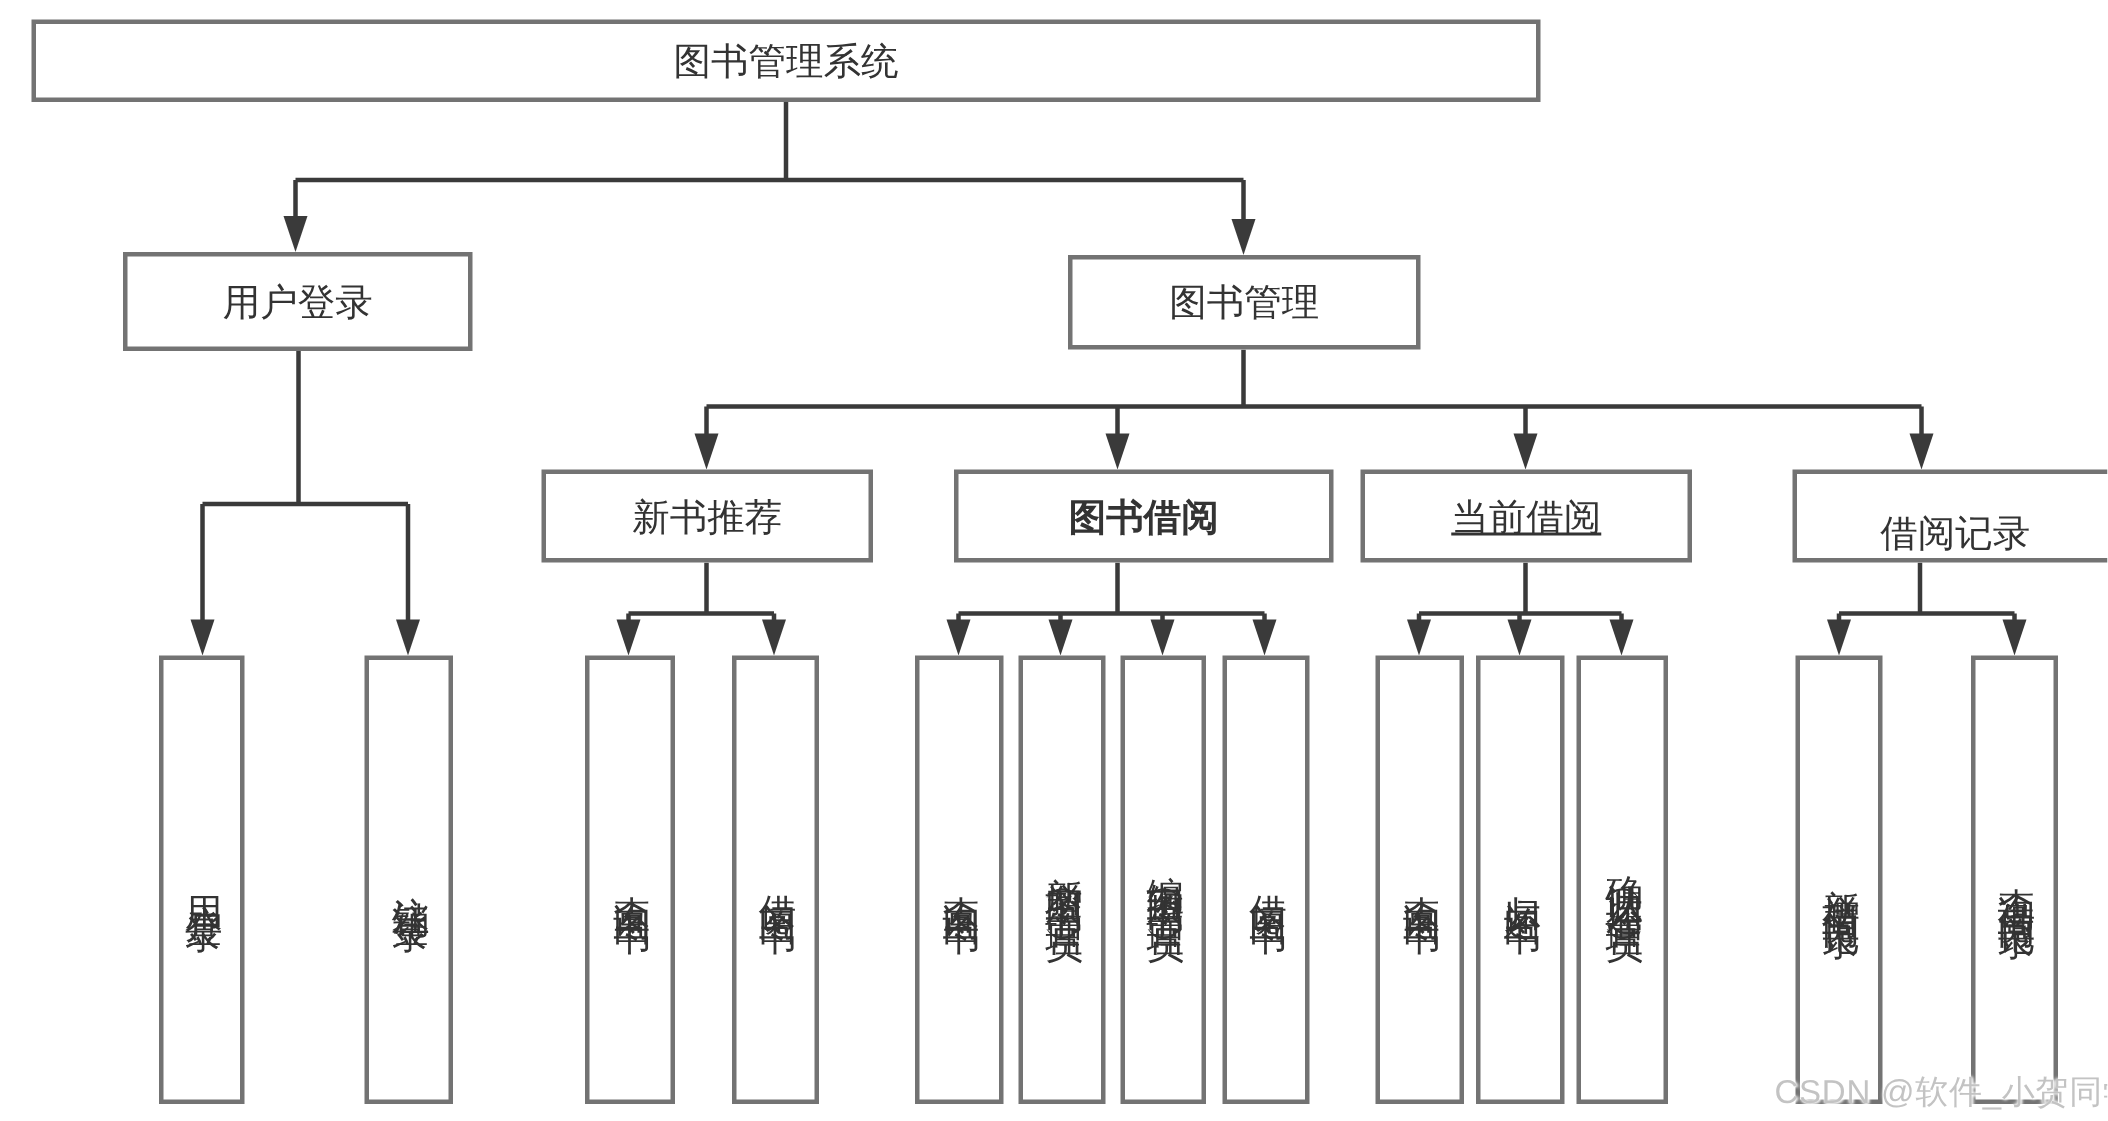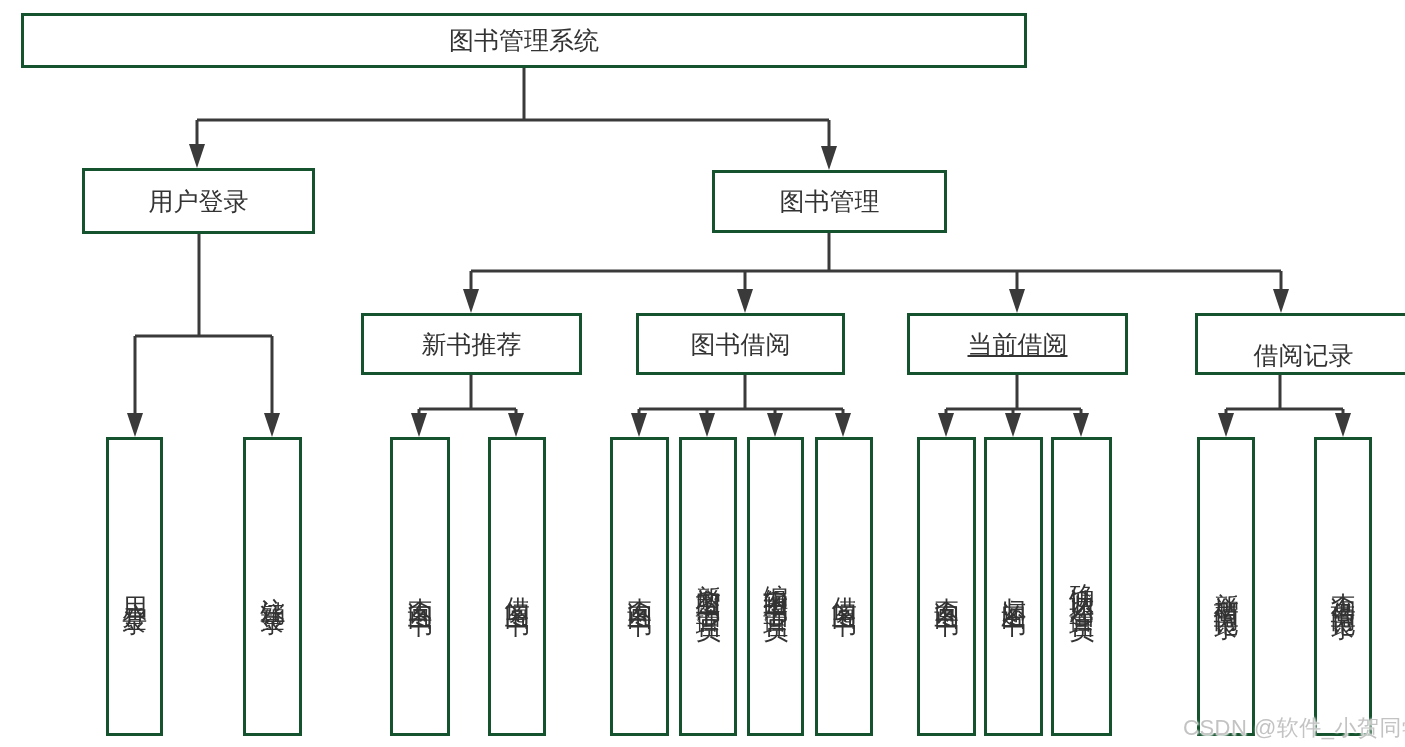--- a/index.html
+++ b/index.html
@@ -27,21 +27,21 @@
     fill: none;
   }
   svg.connectors polygon {
     fill: #3a3a3a;
     stroke: none;
   }
   .node {
     position: absolute;
     box-sizing: border-box;
     background: #ffffff;
-    border: 3px solid #14532d;
+    border: 3px solid #737373;
     display: flex;
     align-items: center;
     justify-content: center;
     color: #333333;
     font-size: 25px;
     z-index: 2;
     white-space: nowrap;
   }
   .node.v span {
     writing-mode: vertical-rl;
@@ -111,21 +111,21 @@
   <div class="node" style="left:82px; top:168px; width:233px; height:66px;">
     <span>用户登录</span>
   </div>
   <div class="node" style="left:712px; top:170px; width:235px; height:63px;">
     <span>图书管理</span>
   </div>
 
   <div class="node" style="left:361px; top:313px; width:221px; height:62px;text-align:right;">
     <span>新书推荐</span>
   </div>
-  <div class="node" style="left:636px; top:313px; width:209px; height:62px;">
+  <div class="node" style="left:636px; top:313px; width:253px; height:62px;font-weight:bold;">
     <span>图书借阅</span>
   </div>
   <div class="node" style="left:907px; top:313px; width:221px; height:62px;text-decoration:underline;">
     <span>当前借阅</span>
   </div>
   <div class="node" style="left:1195px; top:313px; width:217px; height:62px;align-items:flex-end;">
     <span>借阅记录</span>
   </div>
 
   <div class="node v" style="left:106px; top:437px; width:57px; height:299px;">

